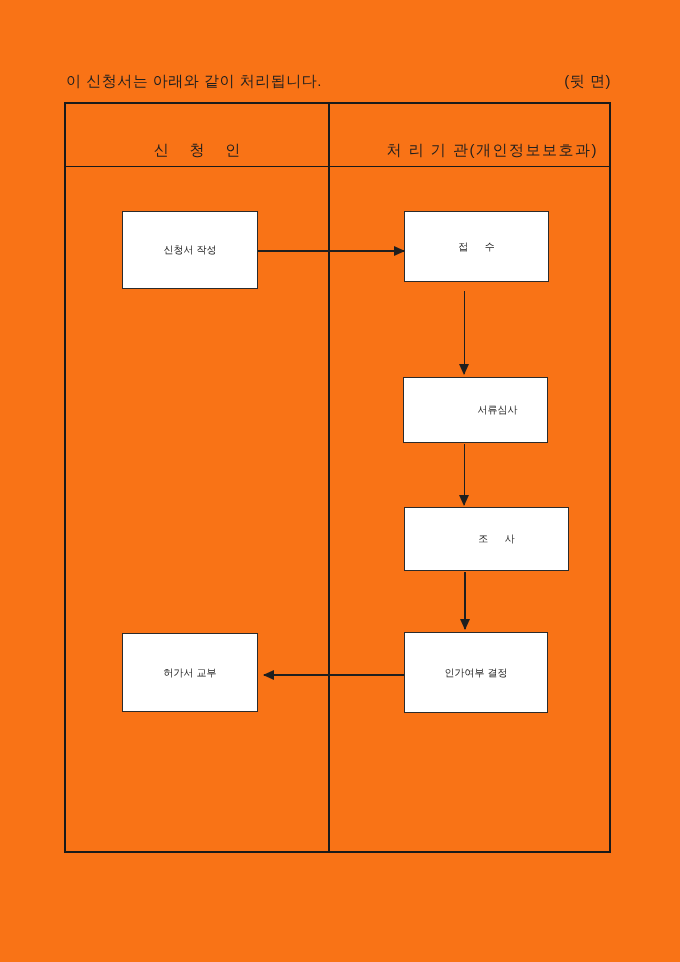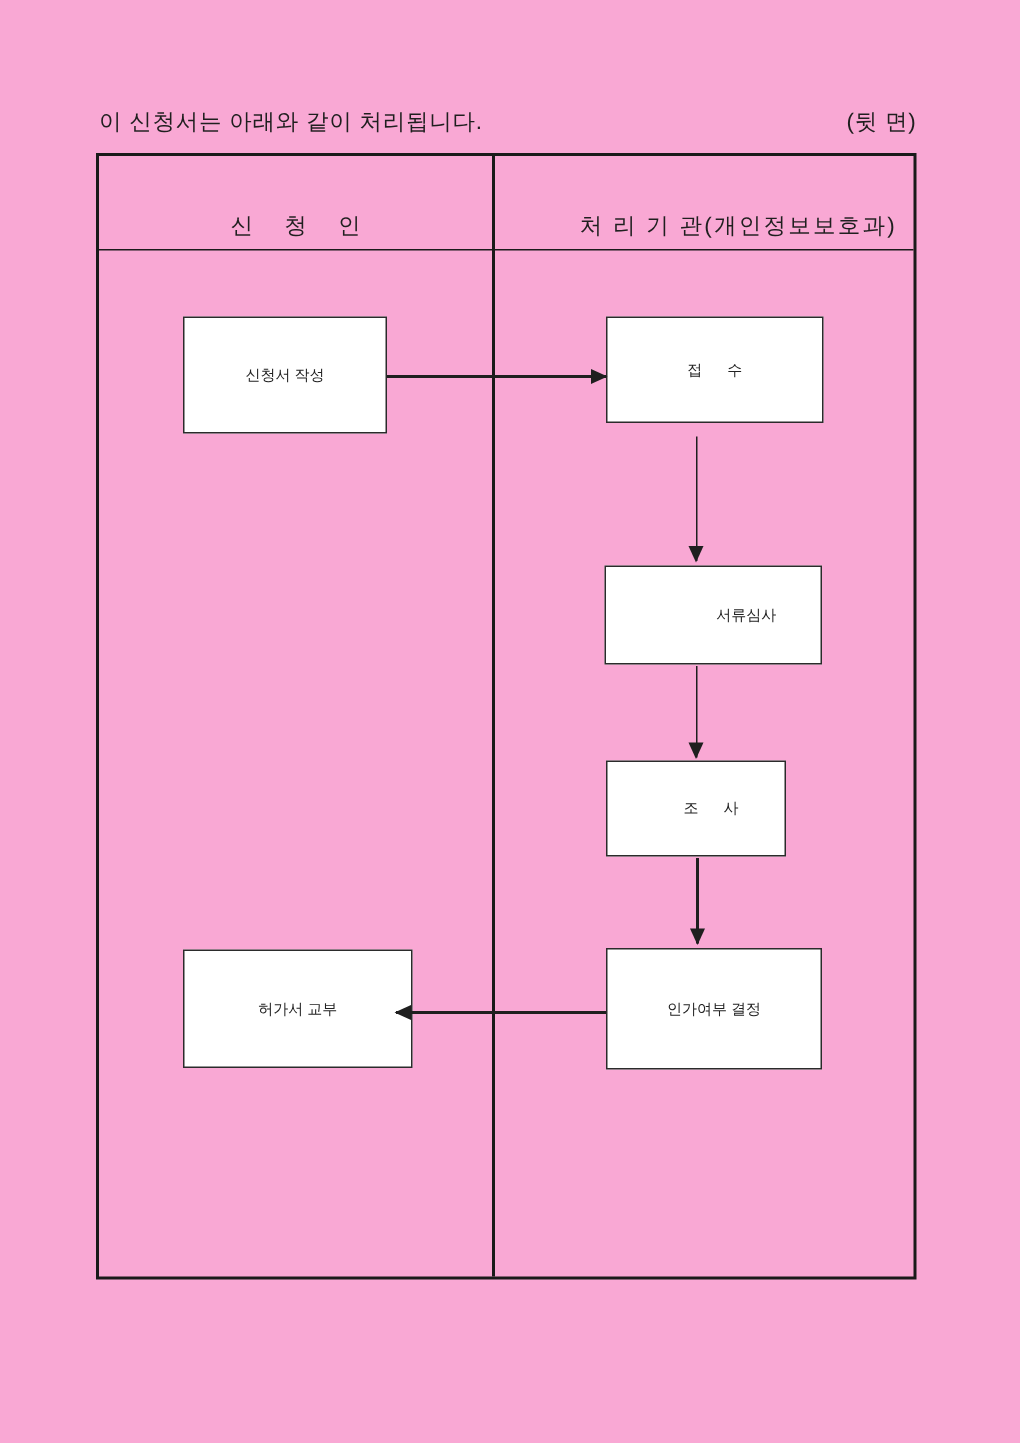--- a/index.html
+++ b/index.html
@@ -1,19 +1,19 @@
 <!DOCTYPE html>
 <html><head>
 <meta charset="utf-8">
 <style>
   html,body { margin:0; padding:0; background:#ffffff; }
   .page {
     position:relative;
     width:680px; height:962px;
-    background:#f9a8d4;
+    background:#f97316;
     font-family:"Liberation Sans","DejaVu Sans",sans-serif;
     color:#1f1f1f;
     overflow:hidden;
   }
 
   
   .intro-row {
     position:absolute; left:66px; top:72px; width:545px;
     display:flex; justify-content:space-between; align-items:baseline;
     font-size:15px; letter-spacing:0.5px; white-space:pre;
@@ -47,23 +47,23 @@
     position:absolute;
     border:1.5px solid #2b2b2b;
     box-sizing:border-box;
     background:#ffffff;
     display:flex; align-items:center; justify-content:center;
     font-size:10px; white-space:pre; color:#222222;
   }
   #box-write    { left:122px; top:211px; width:136px; height:78px; }
   #box-receipt  { left:404px; top:211px; width:145px; height:71px; }
   #box-review   { left:403px; top:377px; width:145px; height:66px;padding-left:44px; }
-  #box-invest   { left:404px; top:507px; width:120px; height:64px;padding-left:20px; }
+  #box-invest   { left:404px; top:507px; width:165px; height:64px;padding-left:20px; }
   #box-decision { left:404px; top:632px; width:144px; height:81px; }
-  #box-issue    { left:122px; top:633px; width:153px; height:79px; }
+  #box-issue    { left:122px; top:633px; width:136px; height:79px; }
 
   
   .arrow-line-h { position:absolute; height:1.5px; background:#1f1f1f; }
   .arrow-line-v { position:absolute; width:1.5px;  background:#1f1f1f; }
   .ah { position:absolute; width:0; height:0; display:block; }
   .ah-right {
     right:-1px; top:50%; margin-top:-5px;
     border-top:5px solid transparent; border-bottom:5px solid transparent;
     border-left:11px solid #1f1f1f;
   }

